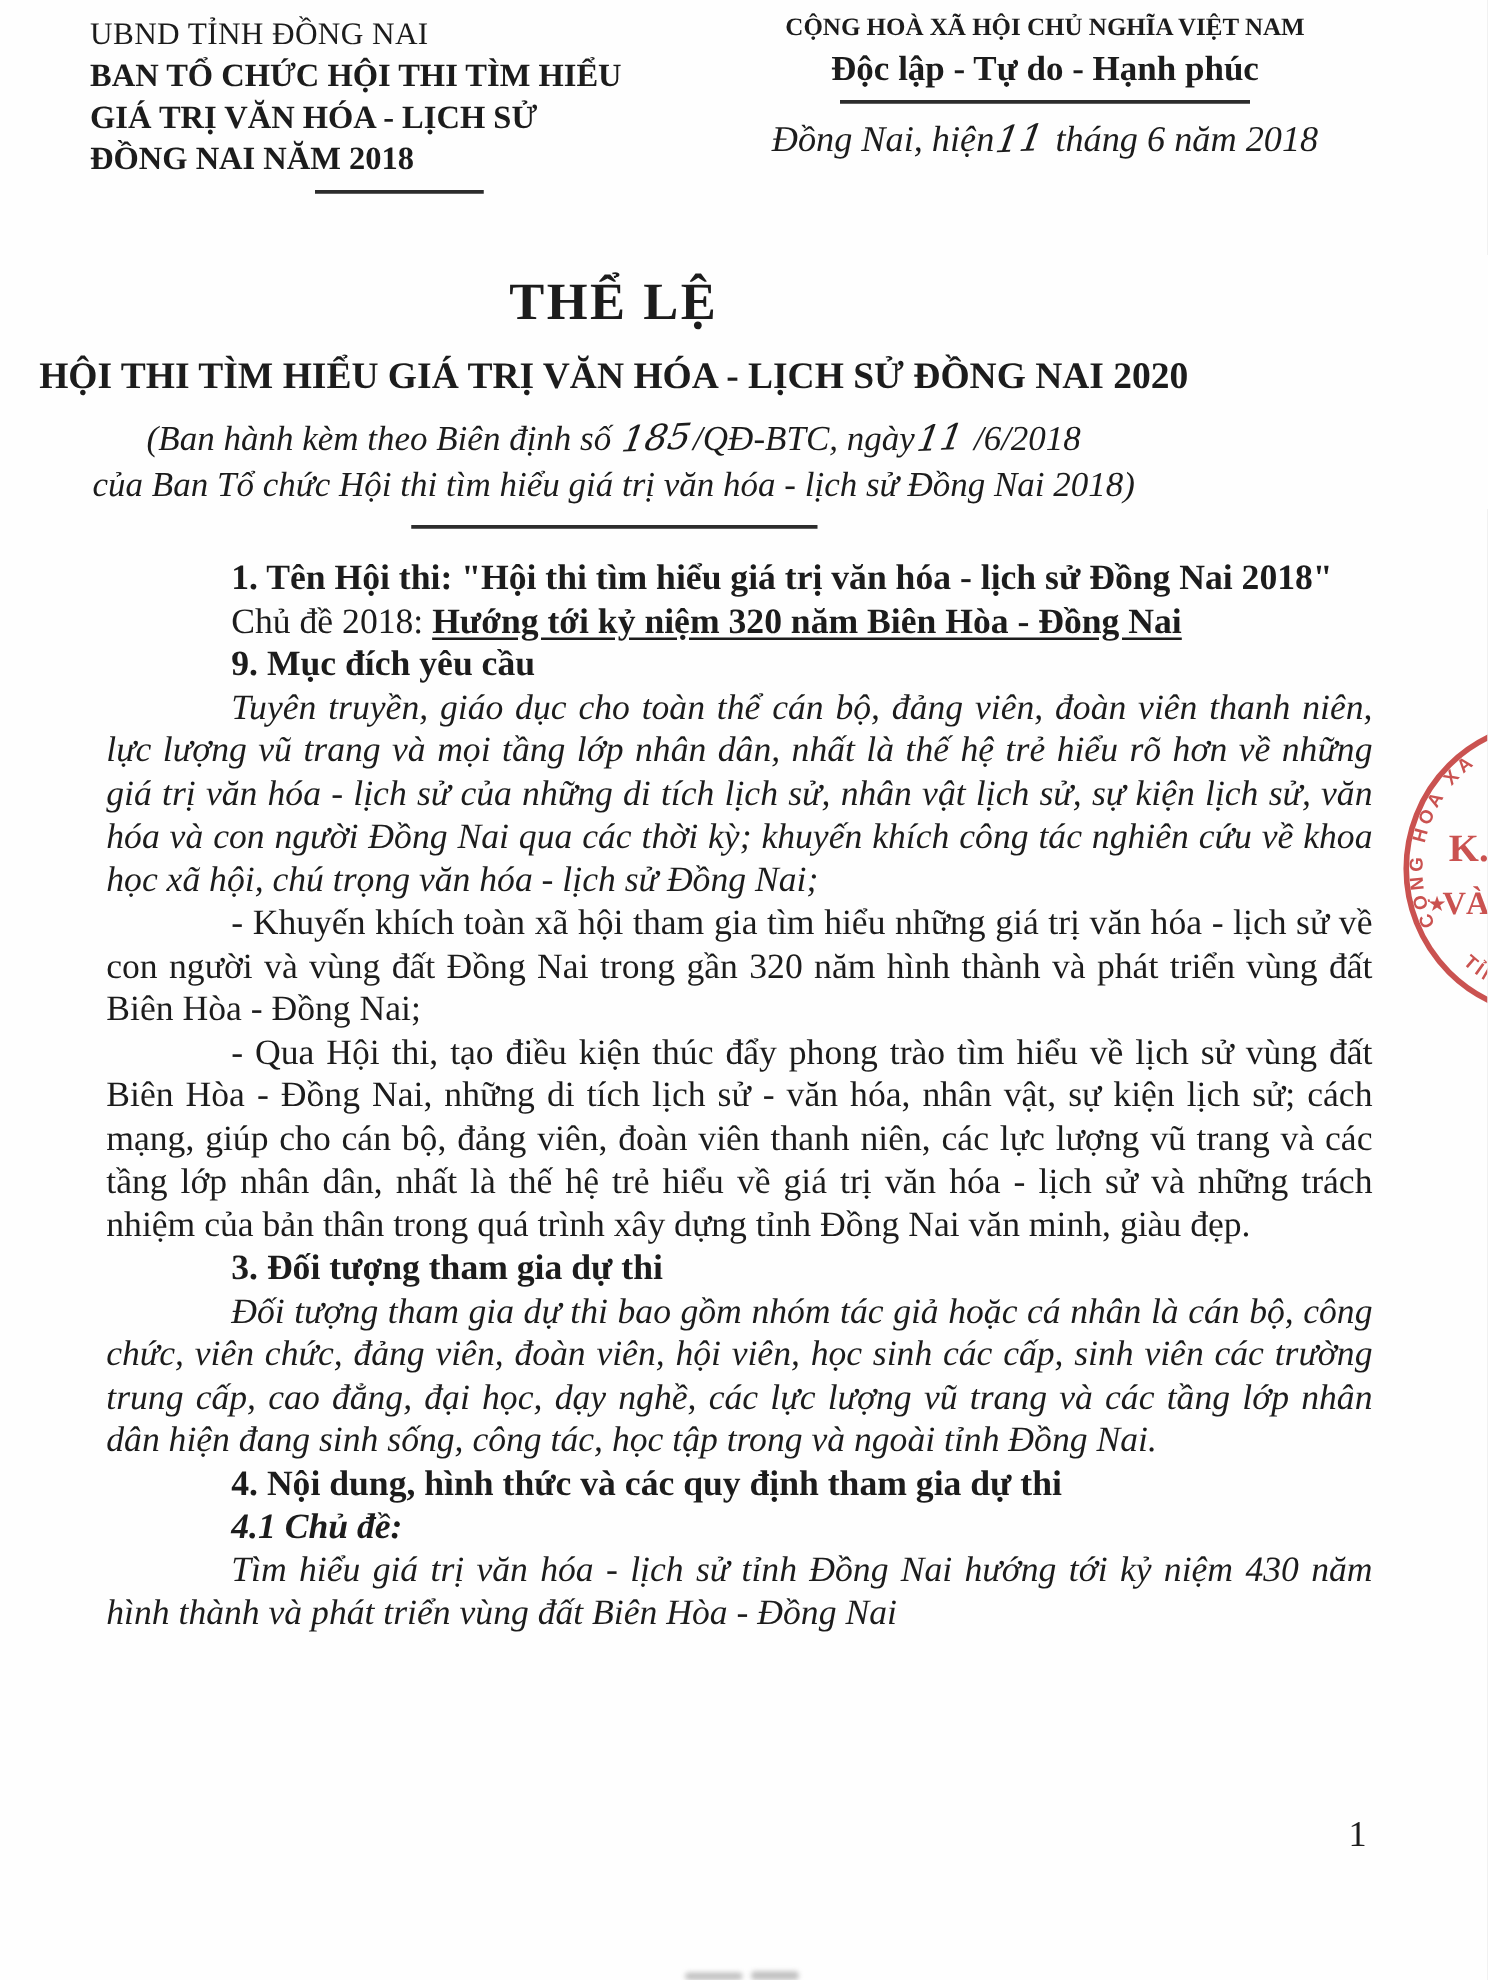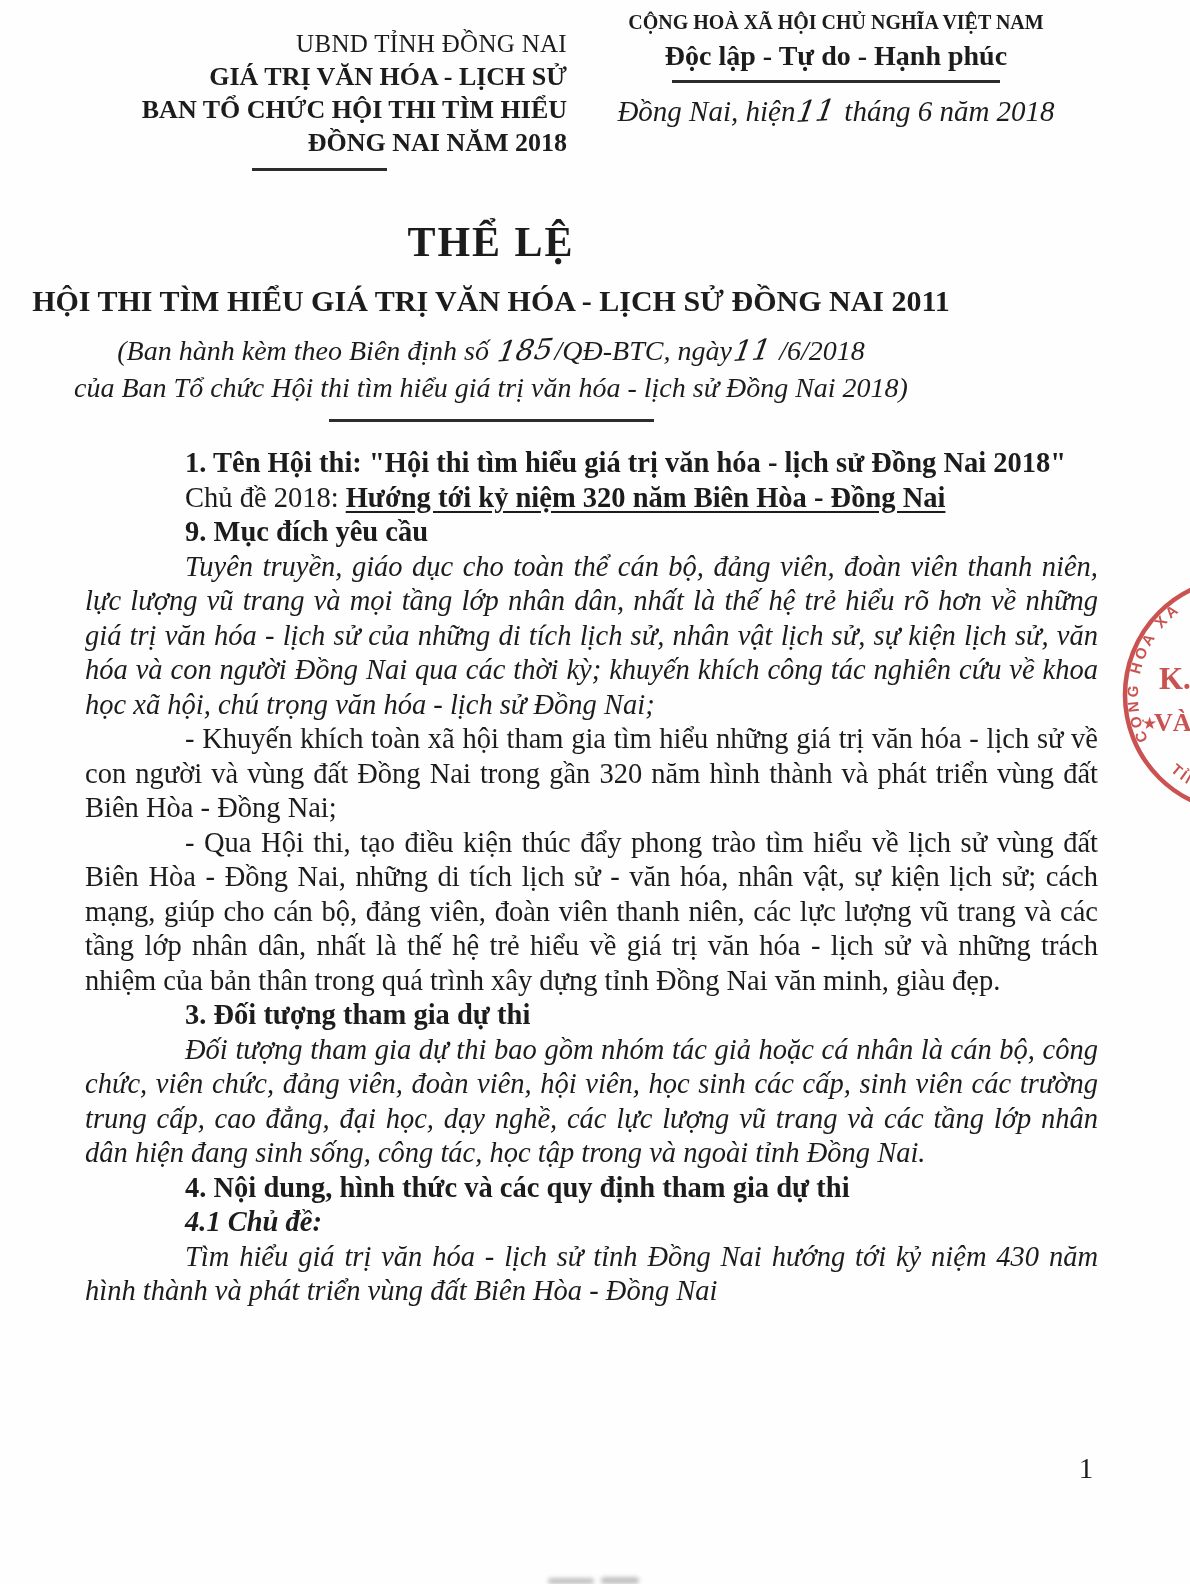--- a/index.html
+++ b/index.html
@@ -3,21 +3,21 @@
 <meta charset="utf-8">
 <style>
   html,body { margin:0; padding:0; background:#e8e8e8; }
   .page {
     position:relative; width:1190px; height:1584px; margin:0 auto;
     background:#fefefe; overflow:hidden;
     font-family:"Liberation Serif","DejaVu Serif",serif;
     color:#1c1c1c;
   }
   
-  .hdr-left { position:absolute; left:72px; top:28px; width:495px; text-align:right; }
+  .hdr-left { position:absolute; left:72px; top:12px; width:495px; text-align:left; }
   .hdr-left .org-parent { font-size:25px; line-height:32px; letter-spacing:.3px; }
   .hdr-left .org-name  { font-size:26px; line-height:33px; font-weight:bold; }
   .hdr-left .rule { width:135px; height:0; border-top:3px solid #2c2c2c; margin:9px auto 0; }
   .hdr-right { position:absolute; left:572px; top:6px; width:528px; text-align:center; }
   .hdr-right .nat1 { font-size:20px; line-height:33px; font-weight:bold; }
   .hdr-right .nat2 { font-size:28px; line-height:34px; font-weight:bold; }
   .hdr-right .rule { width:328px; height:0; border-top:3px solid #2c2c2c; margin:7px auto 0; }
   .hdr-right .dateline { font-size:29px; font-style:italic; margin-top:11px; white-space:nowrap; }
   .hand {
     font-family:"DejaVu Serif",serif; font-style:italic; display:inline-block;
@@ -48,38 +48,38 @@
   .smudge.a { left:548px; top:1578px; width:46px; height:6px; }
   .smudge.b { left:601px; top:1577px; width:38px; height:7px; }
 </style>
 </head>
 <body>
 
 <div class="page">
 
   <div class="hdr-left">
     <div class="org-parent">UBND TỈNH ĐỒNG NAI</div>
+    <div class="org-name">BAN TỔ CHỨC HỘI THI TÌM HIỂU</div>
     <div class="org-name">GIÁ TRỊ VĂN HÓA - LỊCH SỬ</div>
-    <div class="org-name">BAN TỔ CHỨC HỘI THI TÌM HIỂU</div>
     <div class="org-name">ĐỒNG NAI NĂM 2018</div>
     <div class="rule"></div>
   </div>
 
   <div class="hdr-right">
     <div class="nat1">CỘNG HOÀ XÃ HỘI CHỦ NGHĨA VIỆT NAM</div>
     <div class="nat2">Độc lập - Tự do - Hạnh phúc</div>
     <div class="rule"></div>
     <div class="dateline">
       <span>Đồng Nai, hiện</span><span class="hand">11</span> <span>tháng 6  năm 2018</span>
     </div>
   </div>
 
   <div class="title-block">
     <div class="title-main">THỂ LỆ</div>
-    <div class="title-sub">HỘI THI TÌM HIỂU GIÁ TRỊ VĂN HÓA - LỊCH SỬ ĐỒNG NAI 2011</div>
+    <div class="title-sub">HỘI THI TÌM HIỂU GIÁ TRỊ VĂN HÓA - LỊCH SỬ ĐỒNG NAI 2020</div>
     <div class="title-iss">
       <span>(Ban hành kèm theo Biên định số</span>
       <span class="hand">185</span><span>/QĐ-BTC, ngày</span><span class="hand">11</span>
       <span>/6/2018</span>
     </div>
     <div class="title-iss" style="margin-top:2px">của Ban Tổ chức Hội thi tìm hiểu giá trị văn hóa - lịch sử Đồng Nai 2018)</div>
     <div class="title-rule"></div>
   </div>
 
   <div class="body">

